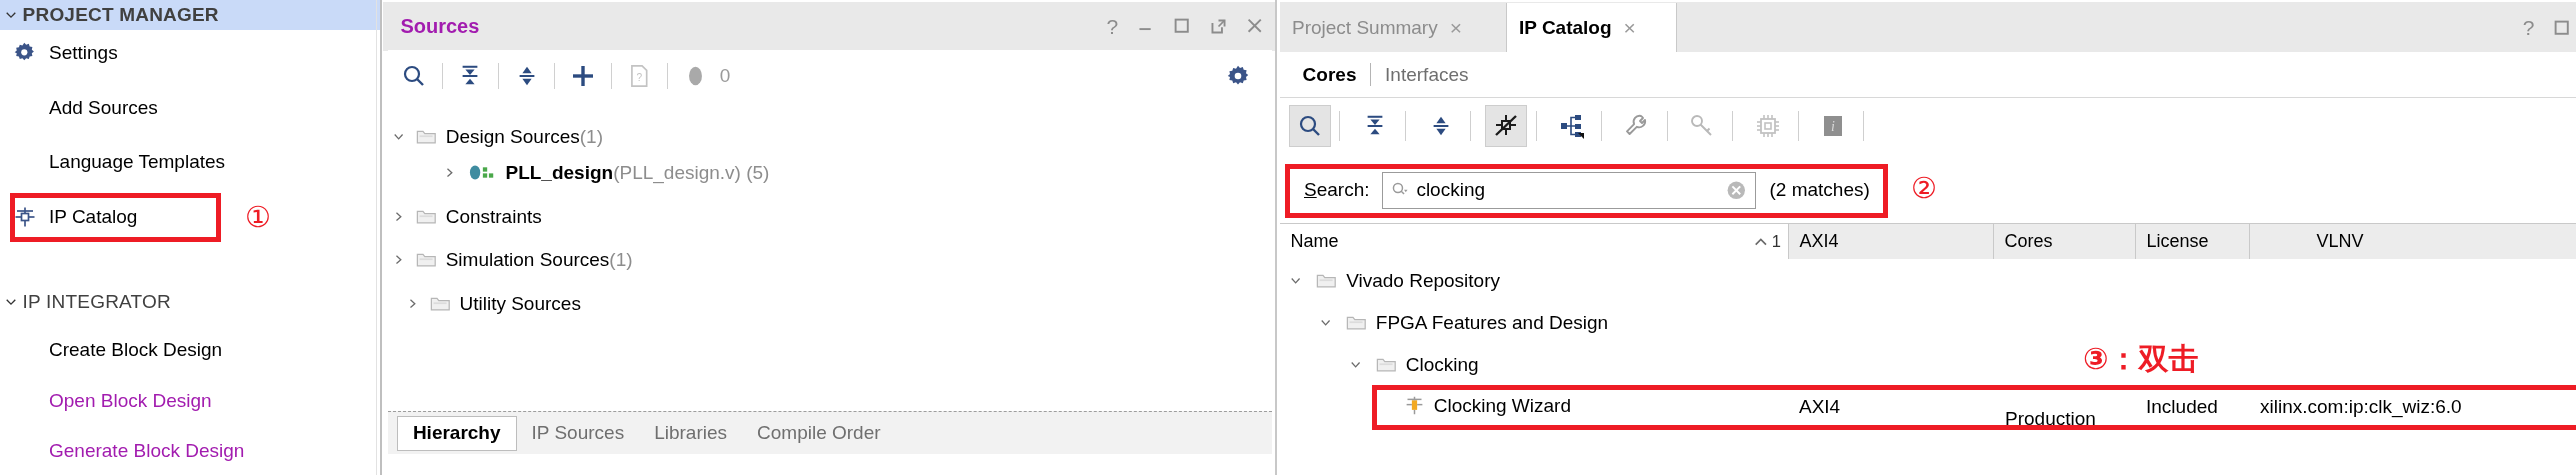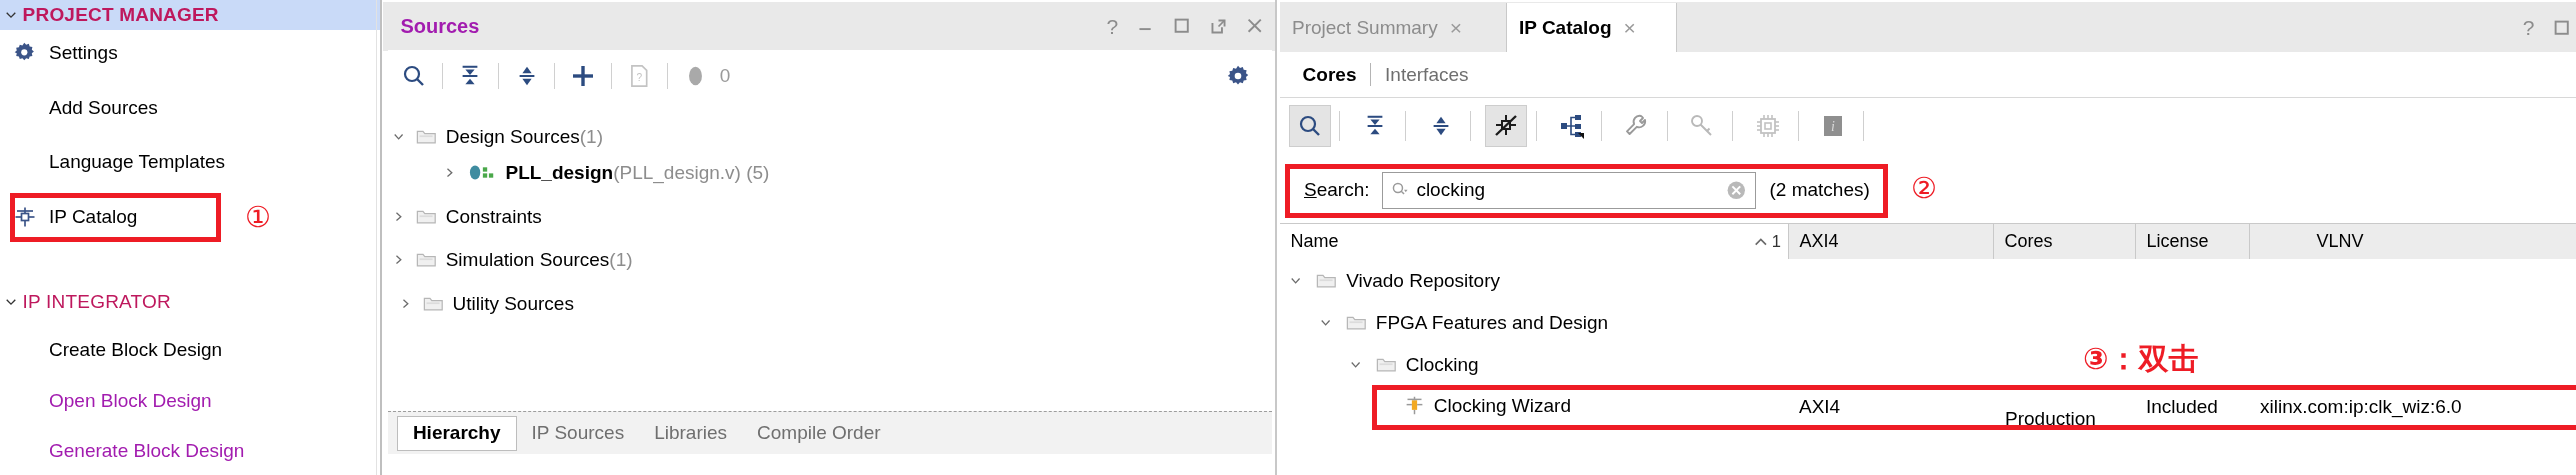--- a/index.html
+++ b/index.html
@@ -18,21 +18,21 @@
   .sidebar{position:absolute;left:0;top:0;width:381px;height:475px;background:#ffffff;}
   .sb-section-head{
     position:absolute;left:0;width:381px;height:30px;
     background:#c9daf8;display:flex;align-items:center;
   }
   .sb-section-head .caret{
     width:22.6px;text-align:center;font-size:13px;color:#333;line-height:1;
     display:flex;align-items:center;justify-content:center;height:100%;
   }
   .sb-section-head .sb-title{
-    font-weight:bold;font-size:19px;letter-spacing:0.2px;color:#be185d;
+    font-weight:bold;font-size:19px;letter-spacing:0.2px;color:#404040;
   }
   .sb-section-head.plain{background:#ffffff;}
   .sb-item{
     position:absolute;left:0;width:381px;height:35px;
     display:flex;align-items:center;
   }
   .sb-item .ico{width:49px;display:flex;align-items:center;justify-content:center;}
   .sb-item .lbl{font-size:19px;color:#000;}
   .sb-item .lbl.dim{color:#a21caf;}
   .sb-divider{position:absolute;left:380px;top:0;width:1.7px;height:475px;background:#bfbfbf;}
@@ -367,21 +367,21 @@
         <span class="fold">
           <svg width="21" height="17.4" viewBox="0 0 24 20">
             <path d="M1.5 4 L8 4 L10 6.5 L22 6.5 L22 17 L1.5 17 Z" fill="#f0f0f0" stroke="#b6b6b6" stroke-width="1.4"></path>
             <rect x="4" y="8.5" width="15" height="2" fill="#dcdcdc"></rect>
           </svg>
         </span>
         <span class="t">Simulation Sources</span>
         <span class="t g"> (1)</span>
       </div>
 
-      <div class="tr" style="left:12px;top:181px;">
+      <div class="tr" style="left:19px;top:181px;">
         <span class="arw">
           <svg width="11.3" height="11.3" viewBox="0 0 13 13">
               <path d="M4 2 L9 6.5 L4 11" stroke="#6b6b6b" stroke-width="1.5" fill="none"></path>
             </svg>
         </span>
         <span class="fold">
           <svg width="21" height="17.4" viewBox="0 0 24 20">
             <path d="M1.5 4 L8 4 L10 6.5 L22 6.5 L22 17 L1.5 17 Z" fill="#f0f0f0" stroke="#b6b6b6" stroke-width="1.4"></path>
             <rect x="4" y="8.5" width="15" height="2" fill="#dcdcdc"></rect>
           </svg>

